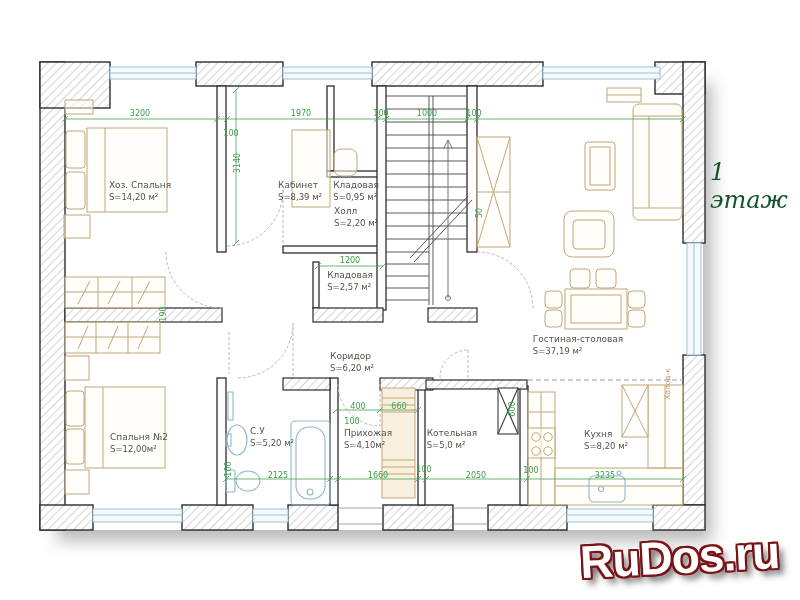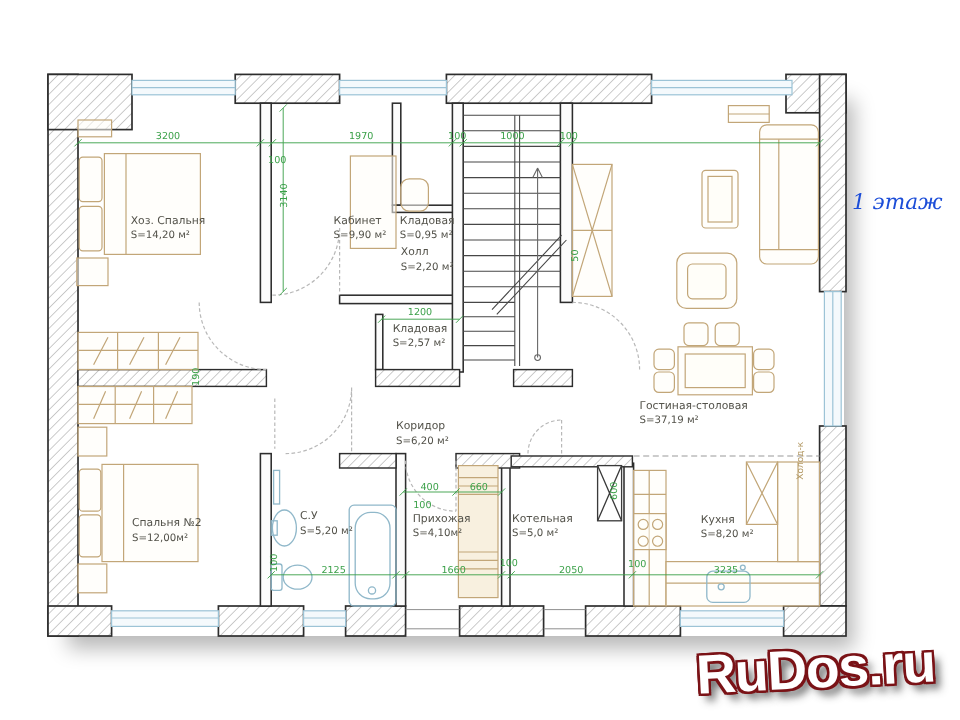--- a/index.html
+++ b/index.html
@@ -11,21 +11,21 @@
   .rlabel{position:absolute;transform:translate(-50%,-50%);text-align:left;
           font-size:9px;color:#53524a;line-height:1.3;white-space:nowrap;z-index:3;}
   .rlabel .rname{display:block;}
   .rlabel .rarea{display:block;font-size:8.5px;}
   .dim{position:absolute;font-size:8px;color:#3aa048;transform:translate(-50%,-50%);
        white-space:nowrap;z-index:3;}
   .dim.v{transform:translate(-50%,-50%) rotate(-90deg);}
   .fridge-label{position:absolute;font-size:7.5px;color:#b49a66;
        transform:translate(-50%,-50%) rotate(-90deg);white-space:nowrap;z-index:3;}
   #floor-title{position:absolute;left:710px;top:158px;width:85px;
-       font-family:"DejaVu Serif",serif;font-style:italic;font-size:18px;color:#1d4ed8;z-index:4;}
+       font-family:"DejaVu Serif",serif;font-style:italic;font-size:24px;color:#14532d;z-index:4;}
   #watermark{position:absolute;left:580px;top:530px;z-index:5;
        font-family:"Liberation Sans","DejaVu Sans",sans-serif;font-weight:800;
        font-size:46px;letter-spacing:-1px;color:#ffffff;transform:rotate(-3deg);
        text-shadow:
          -2px -2px 0 #7a1216, 2px -2px 0 #7a1216, -2px 2px 0 #7a1216, 2px 2px 0 #7a1216,
          0 -2px 0 #7a1216, 0 2px 0 #7a1216, -2px 0 0 #7a1216, 2px 0 0 #7a1216,
          5px 6px 7px rgba(50,50,50,.8);}
 </style>
 </head>
 <body>
@@ -252,21 +252,21 @@
       <path d="M236 90V243 M233 93L239 87 M233 246L239 240"></path>
     </g>
   </svg>
 
   <div class="rlabel" style="left:140px;top:191px">
     <span class="rname">Хоз. Спальня</span>
       <span class="rarea">S=14,20 м²</span>
     </div>
   <div class="rlabel" style="left:300px;top:191px">
     <span class="rname">Кабинет</span>
-      <span class="rarea">S=9,90 м²</span>
+      <span class="rarea">S=8,39 м²</span>
     </div>
   <div class="rlabel" style="left:356px;top:191px">
     <span class="rname">Кладовая</span>
       <span class="rarea">S=0,95 м²</span>
     </div>
   <div class="rlabel" style="left:356px;top:217px">
     <span class="rname">Холл</span>
       <span class="rarea">S=2,20 м²</span>
     </div>
   <div class="rlabel" style="left:350px;top:281px">

